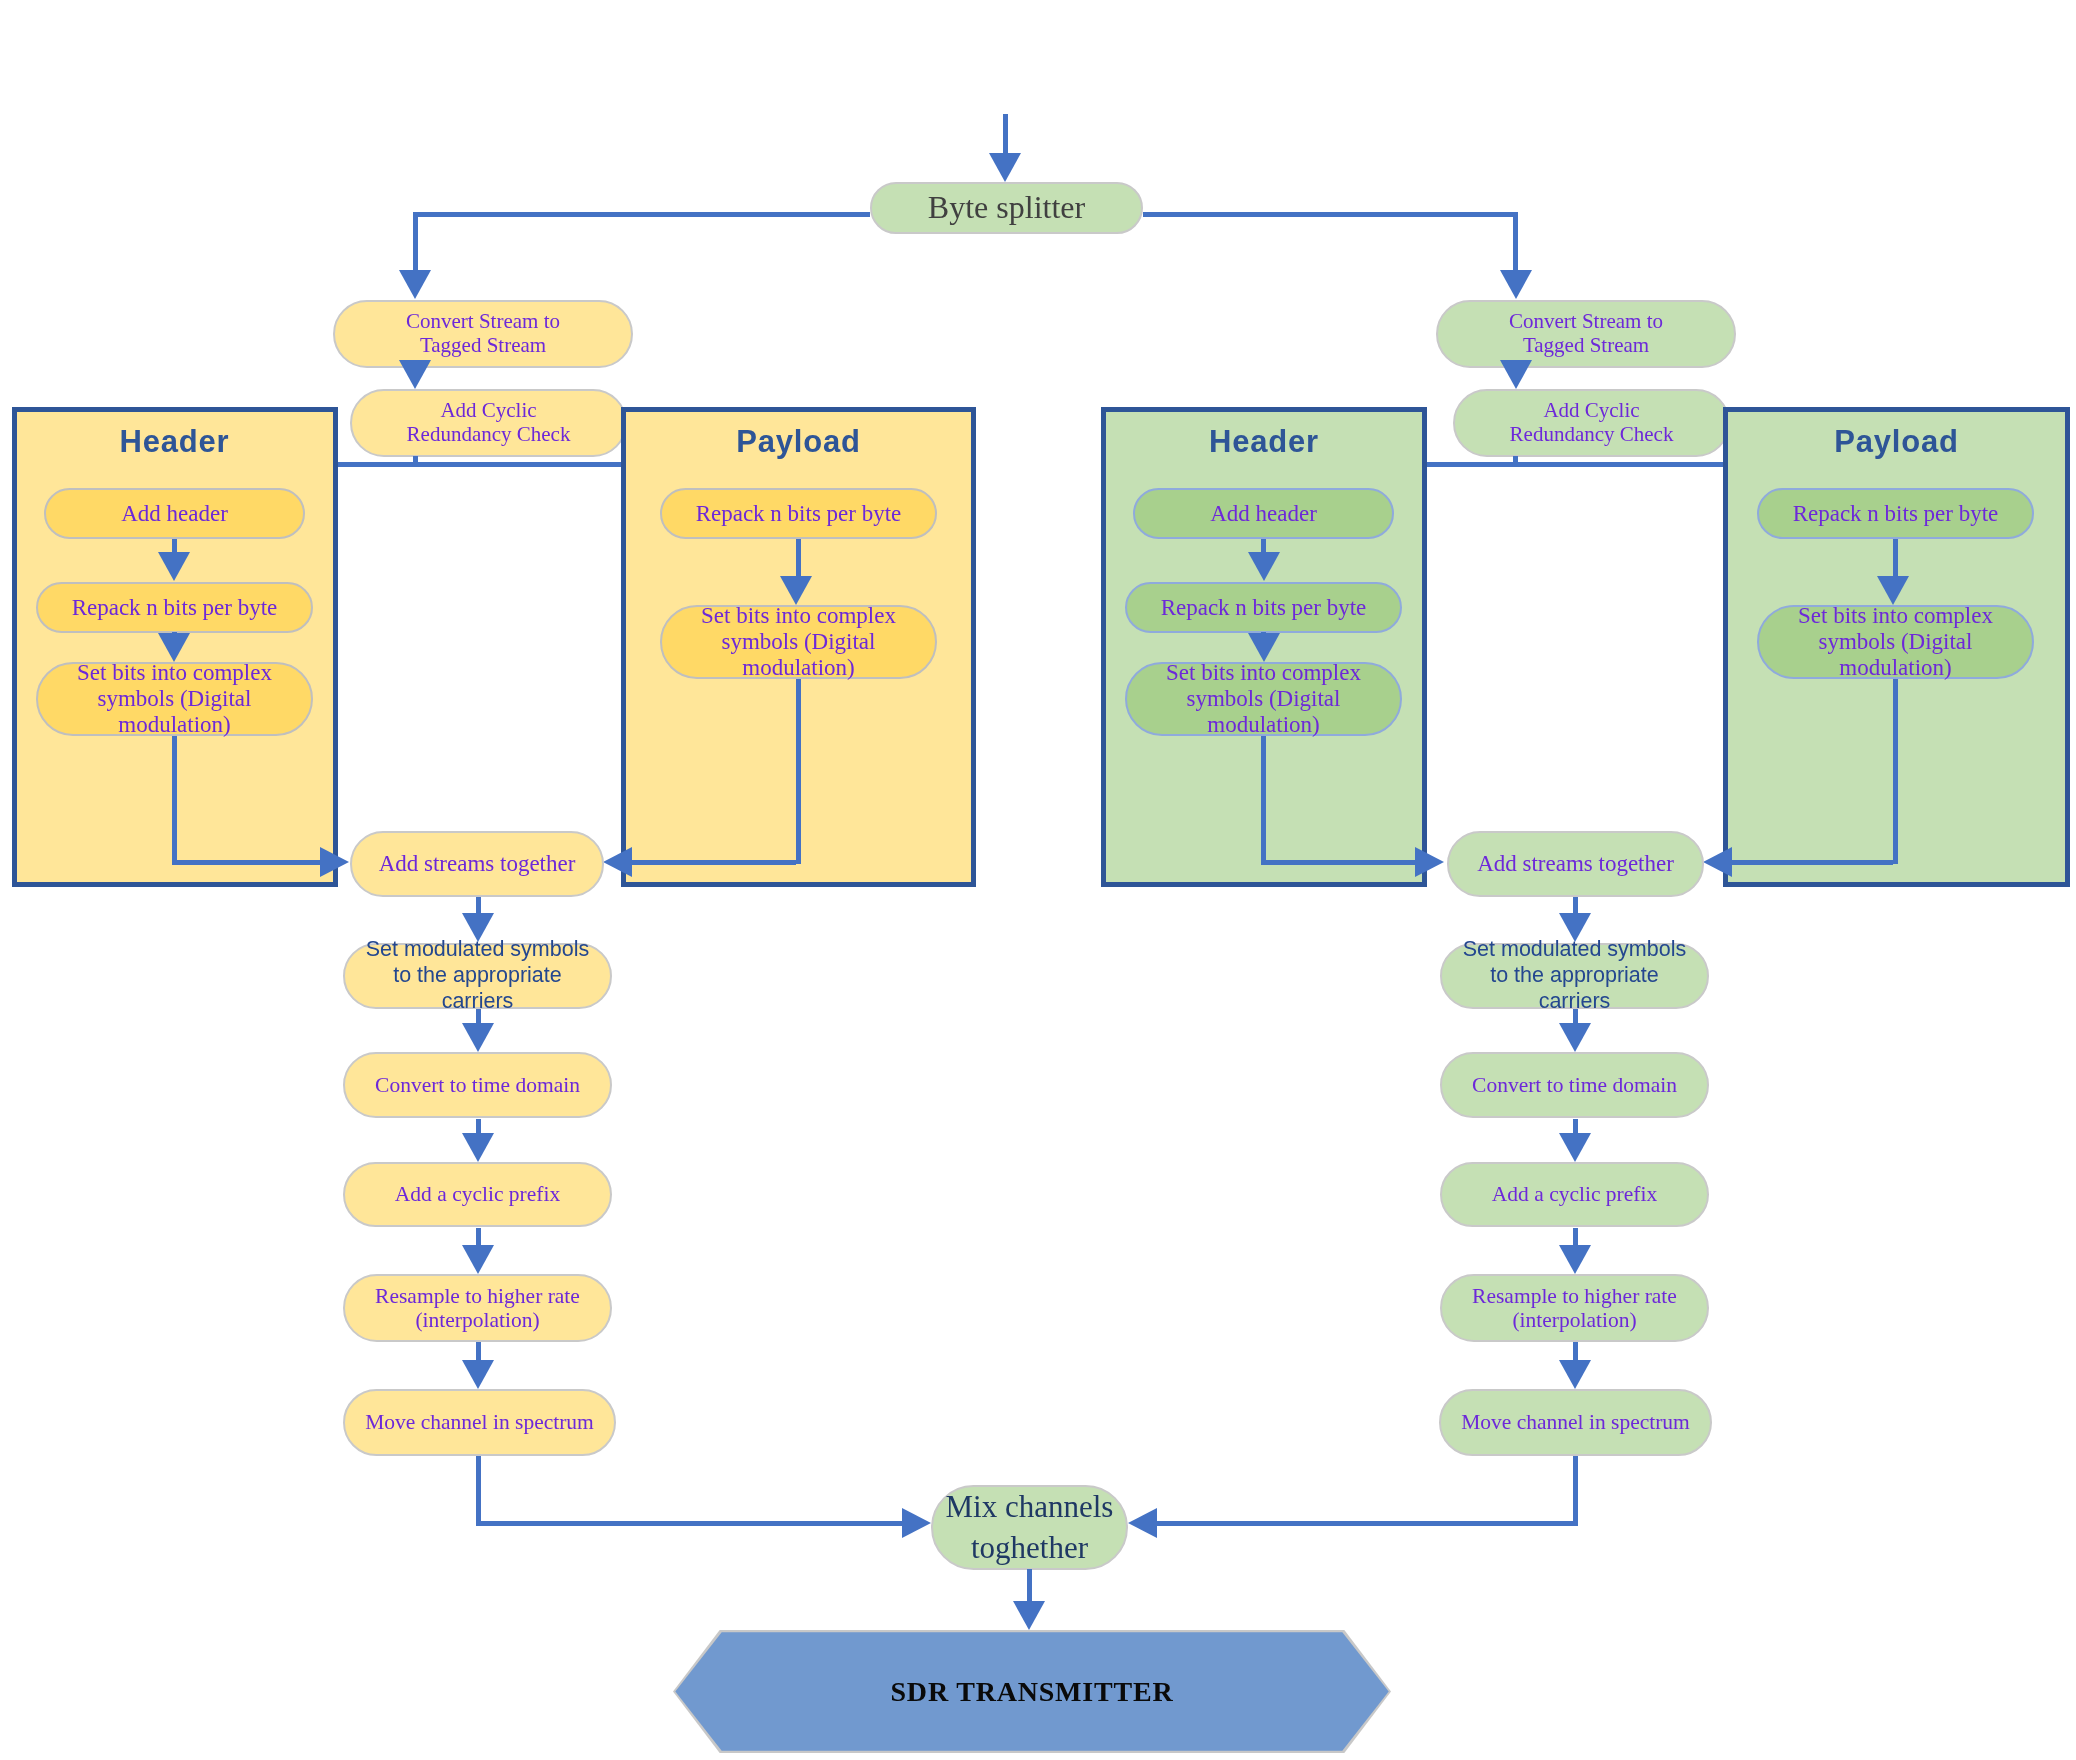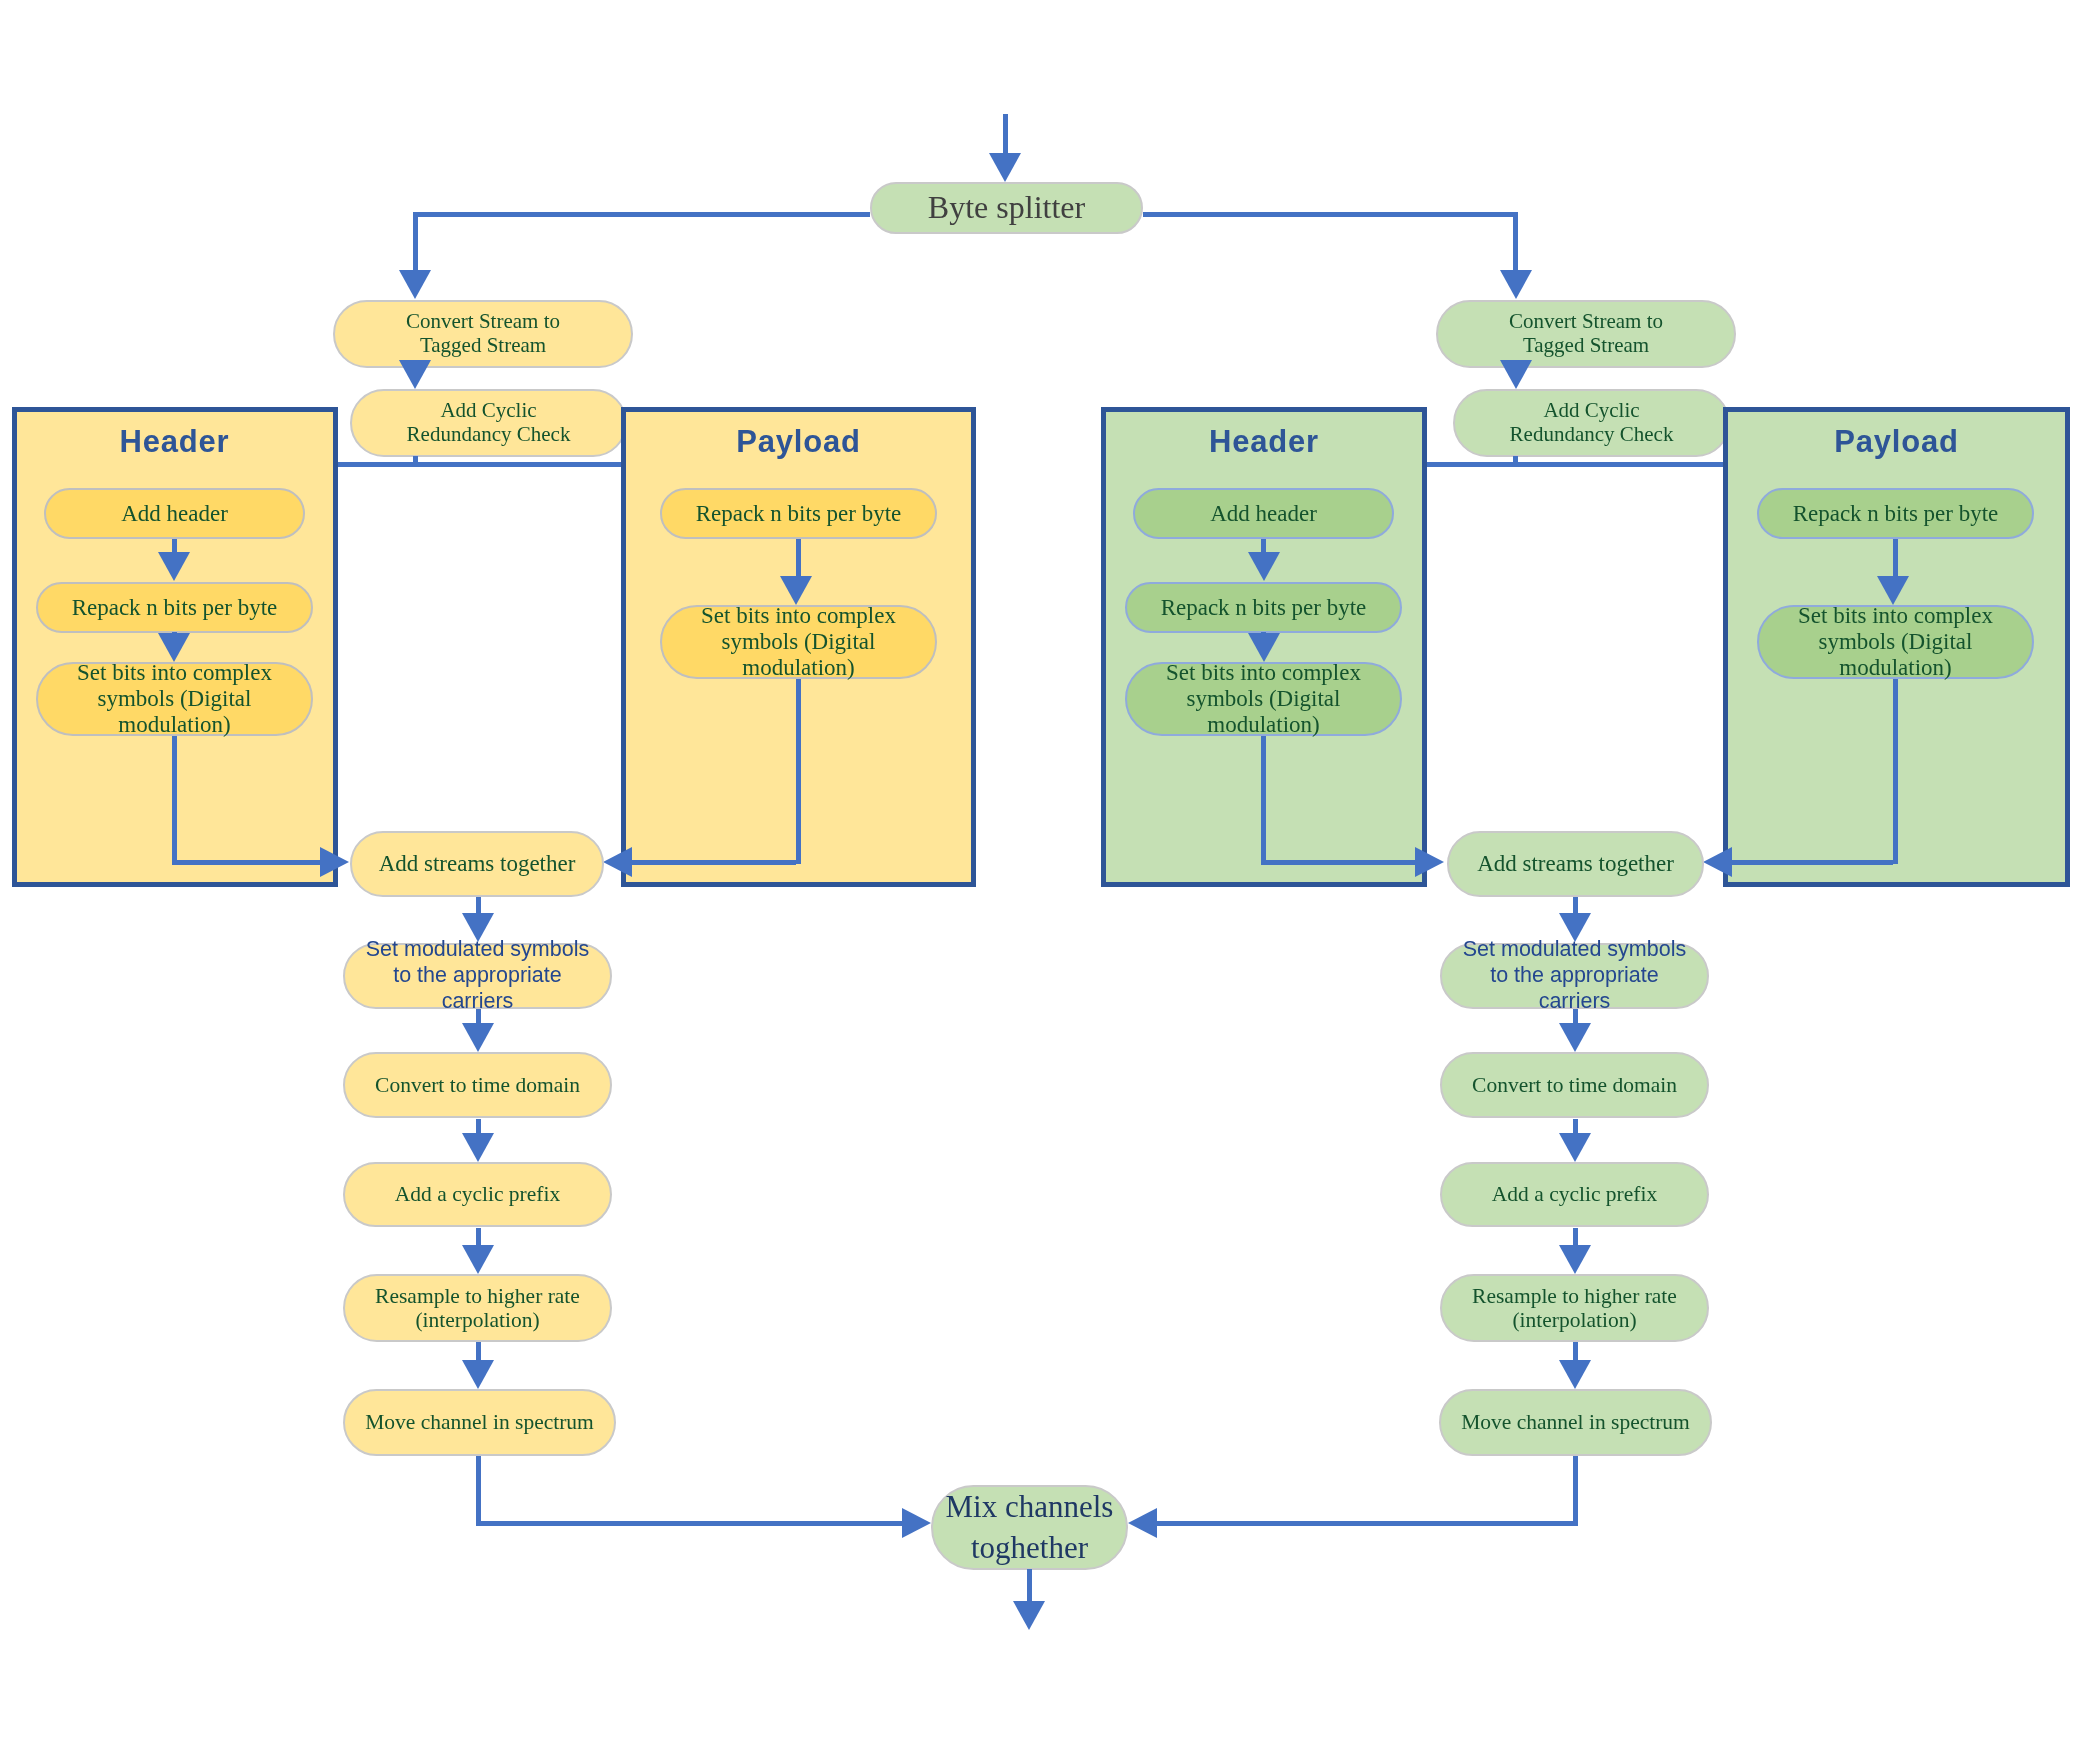--- a/index.html
+++ b/index.html
@@ -13,21 +13,21 @@
   .ah.left{border-top:15.4px solid transparent;border-bottom:15.4px solid transparent;border-right:29px solid #4472C4;}
   
   .hexwrap{position:absolute;}
   .hexgray{position:absolute;inset:0;background:#C8C8C8;}
   .hexblue{position:absolute;inset:2.3px;background:#7199CF;display:flex;align-items:center;justify-content:center;
            font-weight:bold;font-size:28px;color:#0a0a0a;letter-spacing:0.8px;text-align:center;}
   .hexshape{clip-path:polygon(7.5% 0,92.5% 0,100% 50%,92.5% 100%,7.5% 100%,0 50%);}
   .hexshape2{clip-path:polygon(6.5% 0,93.5% 0,100% 50%,93.5% 100%,6.5% 100%,0 50%);}
   
   .pill{position:absolute;border-radius:46px;display:flex;align-items:center;justify-content:center;
-        text-align:center;color:#14532d;line-height:1.12;padding:1.5px 7.7px;box-sizing:border-box;}
+        text-align:center;color:#6d28d9;line-height:1.12;padding:1.5px 7.7px;box-sizing:border-box;}
   .y-light{background:#FFE699;border:2.3px solid #C9C9C9;}
   .y-dark{background:#FFD966;border:2.3px solid #BFBFBF;}
   .g-light{background:#C5E0B4;border:2.3px solid #C9C9C9;}
   .g-dark{background:#A8D08D;border:2.3px solid #8FAADC;}
   .fs27{font-size:21px;} .fs28{font-size:21.5px;} .fs30{font-size:23px;}
   .sans{font-family:"Liberation Sans","DejaVu Sans",sans-serif;font-size:21.5px;color:#24478F;line-height:1.2;}
   .splitter{font-size:32px;color:#404040;}
   .mix{font-size:31px;line-height:1.3;color:#1F3864;}
   
   .bigbox{position:absolute;border:5.4px solid #2E5597;box-sizing:border-box;}
@@ -155,15 +155,19 @@
   <div class="ah down" style="left:1559px;top:1360px;"></div>
   <div class="pill g-light fs28" style="left:1439px;top:1389px;width:273px;height:67px;">Move channel in spectrum</div>
   <div class="ln" style="left:1573px;top:1456px;width:4.6px;height:70px;"></div>
   <div class="ln" style="left:1155px;top:1521px;width:422px;height:4.6px;"></div>
   <div class="ah left" style="left:1128px;top:1508px;"></div>
 
   <div class="pill g-light mix" style="left:931px;top:1485px;width:197px;height:85px;padding:1.5px 4.6px;">Mix channels toghether</div>
   <div class="ln" style="left:1027px;top:1569px;width:4.6px;height:35px;"></div>
   <div class="ah down" style="left:1013px;top:1601px;"></div>
 
+  <div class="hexwrap" style="left:673px;top:1630px;width:718px;height:123px;">
+    <div class="hexgray hexshape2"></div>
+    <div class="hexblue hexshape2">SDR TRANSMITTER</div>
+  </div>
 
 </div>
 
 
 </body></html>

